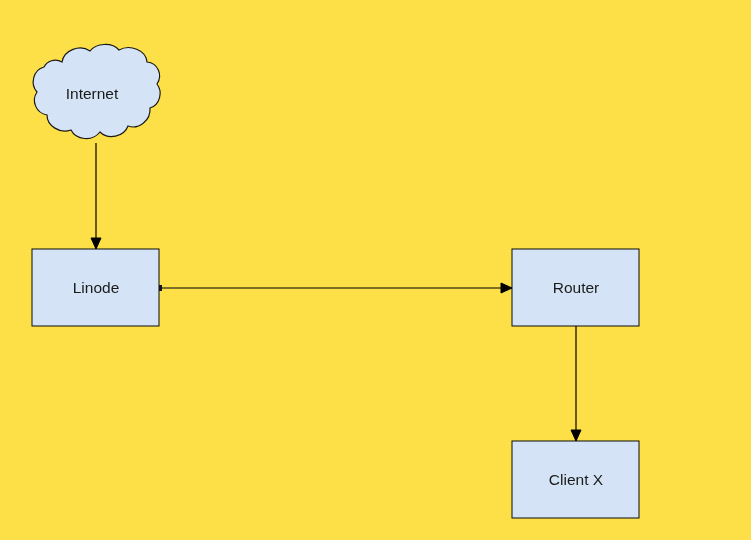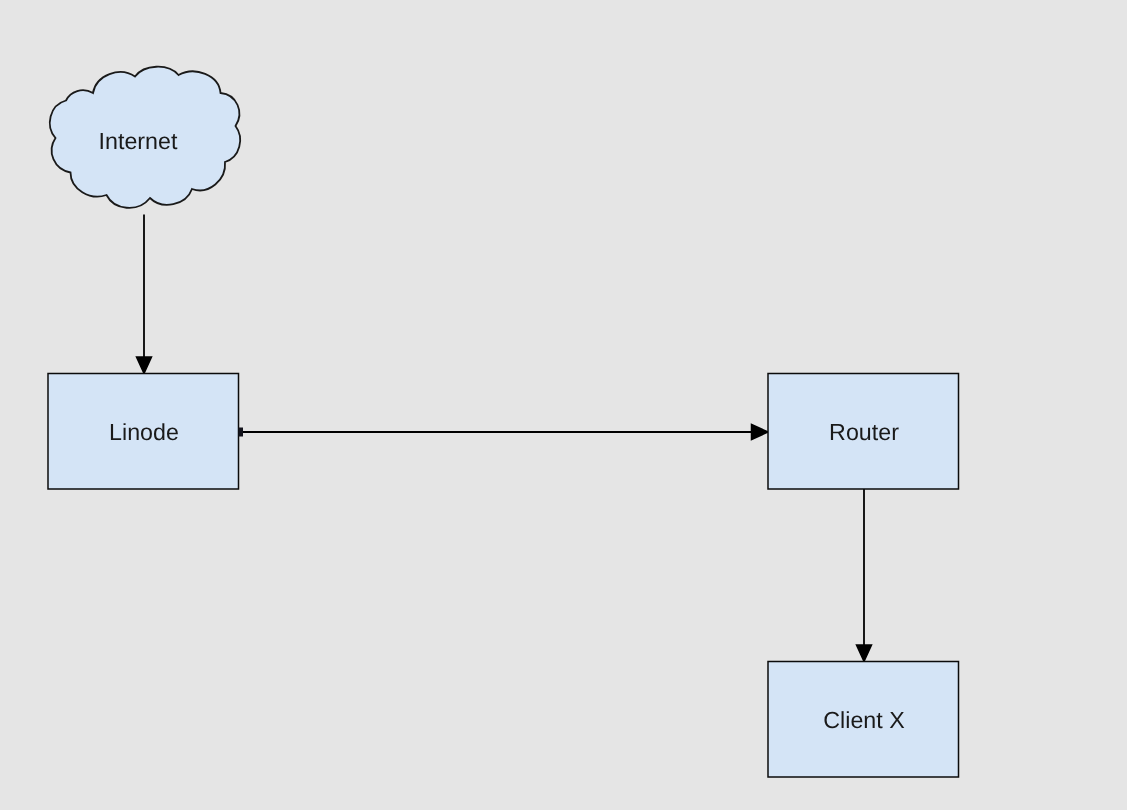--- a/index.html
+++ b/index.html
@@ -5,21 +5,21 @@
 <style>
   html, body {
     margin: 0;
     padding: 0;
     background: #000000;
   }
   #canvas {
     position: relative;
     width: 751px;
     height: 540px;
-    background: #e5e5e5;
+    background: #fde047;
     overflow: hidden;
     font-family: "Liberation Sans", sans-serif;
   }
   .svg-layer {
     position: absolute;
     left: 0;
     top: 0;
     width: 751px;
     height: 540px;
   }

